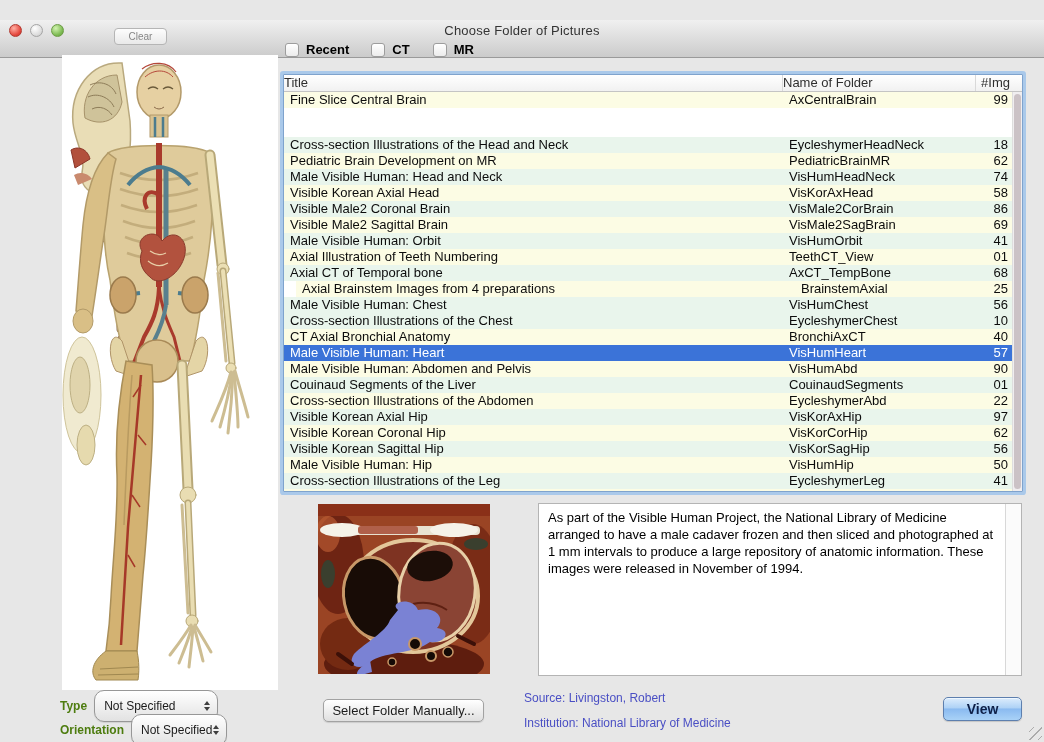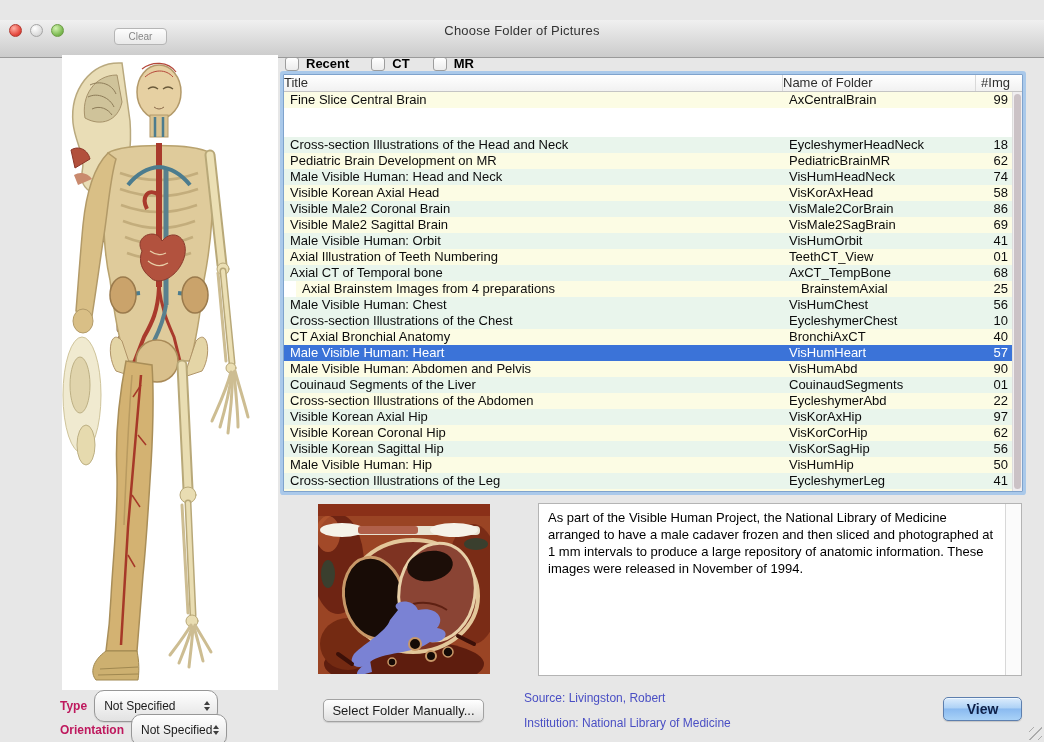--- a/index.html
+++ b/index.html
@@ -14,21 +14,21 @@
   .tl-red   { background:radial-gradient(circle at 35% 30%, #ffb0a4, #e4473d 65%, #b93128); border:1px solid #b23a31; }
   .tl-gray  { background:radial-gradient(circle at 35% 30%, #ffffff, #dcdcdc 65%, #bfbfbf); border:1px solid #a5a5a5; }
   .tl-green { background:radial-gradient(circle at 35% 30%, #d2f3b0, #7cba52 65%, #5f9a3c); border:1px solid #6d9c46; }
   .win-title { position:absolute; left:0; right:0; top:3px; text-align:center;
     font-size:13px; color:#343434; letter-spacing:.2px; }
 
   
   .btn-clear { position:absolute; left:114px; top:28px; width:53px; height:17px;
     border:1px solid #b5b5b5; border-radius:4px; background:linear-gradient(#fdfdfd,#e9e9e9);
     font-size:10px; color:#868686; text-align:center; line-height:15px; }
-  .filters { position:absolute; left:285px; top:56px; display:flex; }
+  .filters { position:absolute; left:285px; top:42px; display:flex; }
   .filter { display:flex; align-items:center; }
   .checkbox { width:14px; height:14px; border:1px solid #9d9d9d; border-radius:3px;
     background:linear-gradient(#ffffff,#ececec); box-shadow:inset 0 1px 0 #fff; }
   .filter-label { font-size:13px; font-weight:600; color:#000; margin-left:7px; }
   .gap-a { width:22px; } .gap-b { width:23px; }
 
   
   .anatomy-panel { position:absolute; left:62px; top:55px; width:216px; height:635px; background:#ffffff; }
   .anatomy-panel svg { display:block; }
 
@@ -70,21 +70,21 @@
     border:1px solid #a2a2a2; border-radius:5px; background:linear-gradient(#ffffff,#ececec 60%,#e0e0e0);
     box-shadow:0 1px 1px rgba(0,0,0,.12); font-size:13px; color:#1c1c1c; text-align:center; line-height:21px; }
   .btn-view { position:absolute; left:943px; top:697px; width:79px; height:24px;
     border:1px solid #5d7fae; border-radius:5px;
     background:linear-gradient(#dcecfc,#aed2f6 45%,#8abaf0 50%,#a9d2f7);
     box-shadow:inset 0 1px 0 #eef7ff, 0 1px 1px rgba(0,0,0,.15);
     font-size:14px; font-weight:bold; color:#0e2048; text-align:center; line-height:22px; }
 
   
   .picker-row { position:absolute; display:flex; align-items:center; }
-  .picker-label { font-size:12px; font-weight:bold; color:#be185d;text-align:center; }
+  .picker-label { font-size:12px; font-weight:bold; color:#4d7c0f;text-align:center; }
   .popup { height:32px; border:1px solid #979797; border-radius:10px;
     background:linear-gradient(#ffffff,#e2e2e2); display:flex; align-items:center;
     font-size:12px; color:#1a1a1a; padding-left:9px;
     box-shadow:0 1px 1px rgba(0,0,0,.1); }
   .popup-arrows { margin-left:auto; margin-right:7px; display:flex; flex-direction:column; gap:2px; align-items:center; }
   .tri-up { width:0; height:0; border-left:3px solid transparent; border-right:3px solid transparent; border-bottom:4px solid #3f3f3f; }
   .tri-dn { width:0; height:0; border-left:3px solid transparent; border-right:3px solid transparent; border-top:4px solid #3f3f3f; }
 
   .resize-grip { position:absolute; right:2px; bottom:2px; width:13px; height:13px;
     background:repeating-linear-gradient(135deg, transparent 0 3px, #ababab 3px 4px, transparent 4px 6px); }

